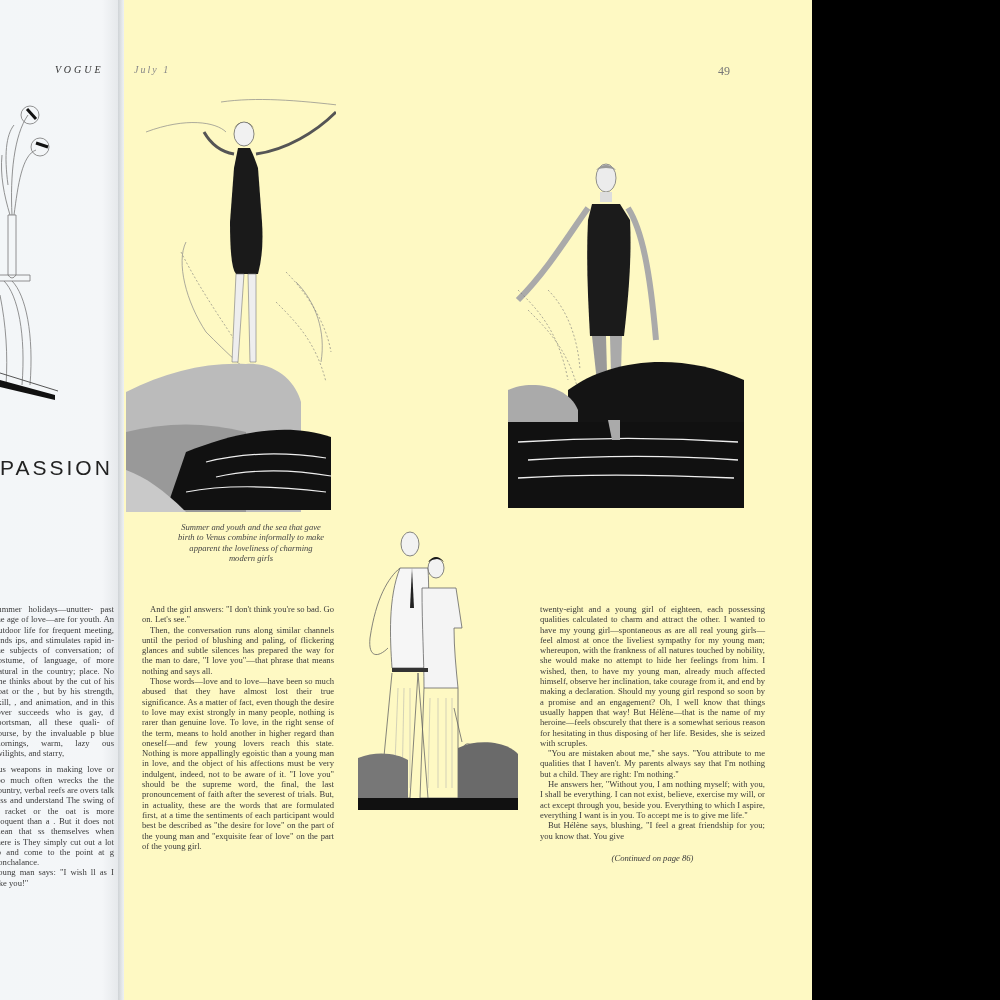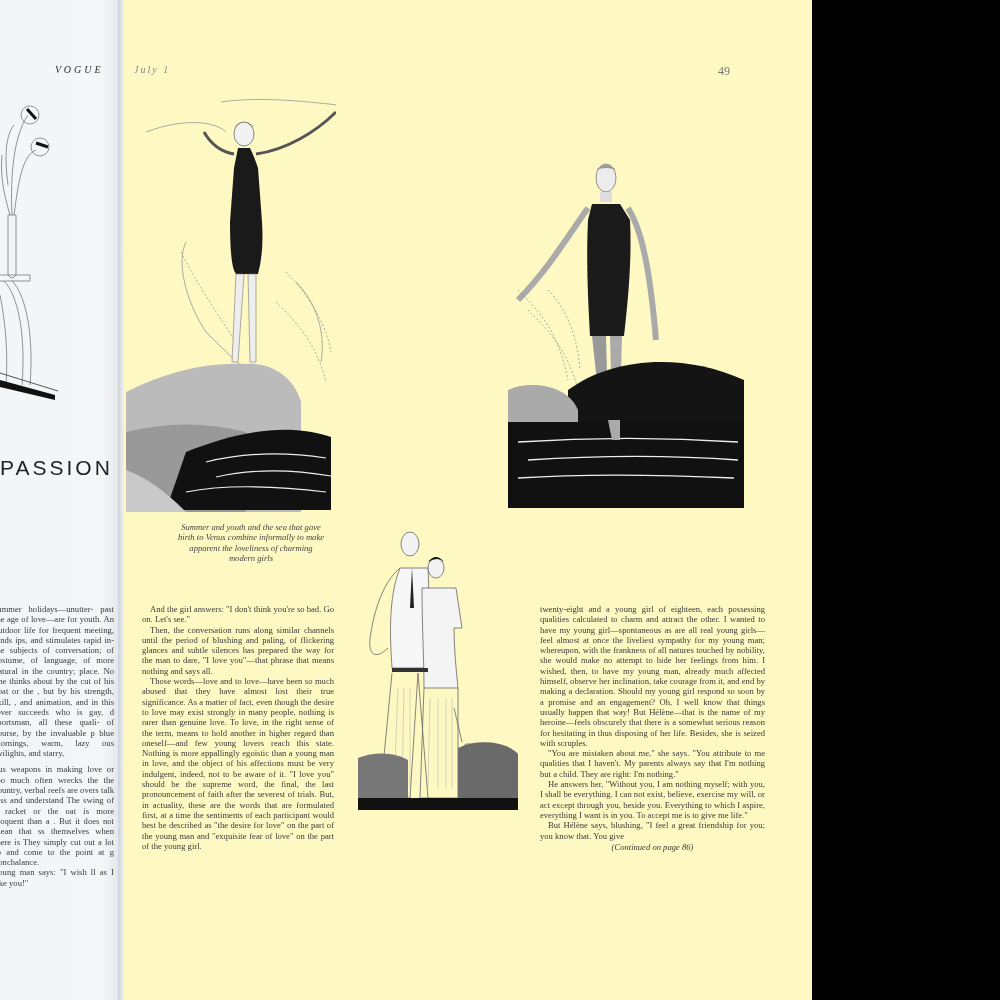--- a/index.html
+++ b/index.html
@@ -43,21 +43,21 @@
     .left-col { left: -6px; top: 604px; width: 120px; }
     .mid-col { left: 18px; top: 604px; width: 192px; }
     .right-col { left: 416px; top: 604px; width: 225px; }
 
     .caption {
       position: absolute; font-style: italic; font-size: 8.6px; line-height: 10.4px; color: #444; text-align: center; margin-left: 16px;
     }
     .cap1 { left: 36px; top: 522px; width: 150px; }
     .cap2 { left: 436px; top: 518px; width: 160px; }
     .cap3 { left: 256px; top: 832px; width: 128px; }
-    .continued { display: block; text-align: center; font-style: italic; text-indent: 0; margin-top: 1px; }
+    .continued { display: block; text-align: center; font-style: italic; text-indent: 0; margin-top: 12px; }
 
     .illus { position: absolute; }
   </style>
 </head>
 <body>
 
 <div class="left-page">
   <div class="running-head head-vogue">VOGUE</div>
 
   <svg class="illus" style="left:0;top:95px" width="120" height="310" viewBox="0 0 120 310">

